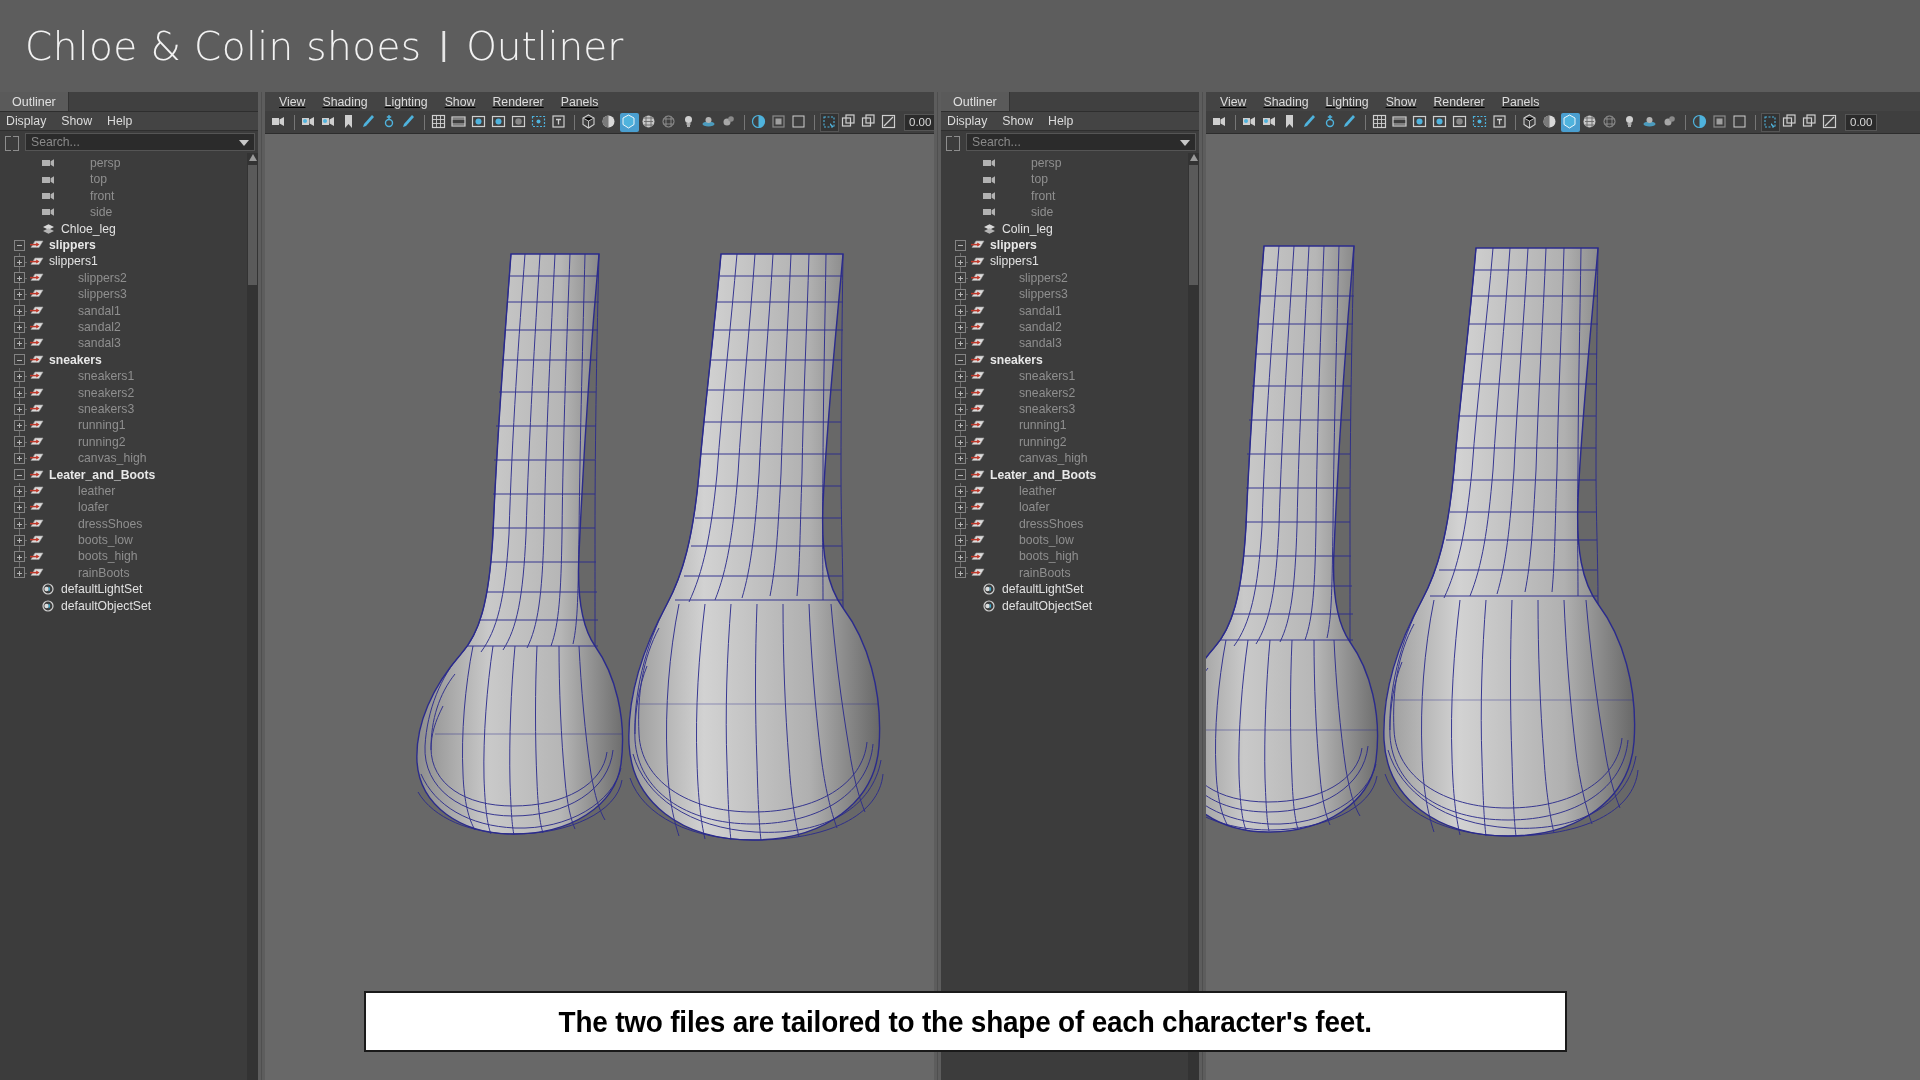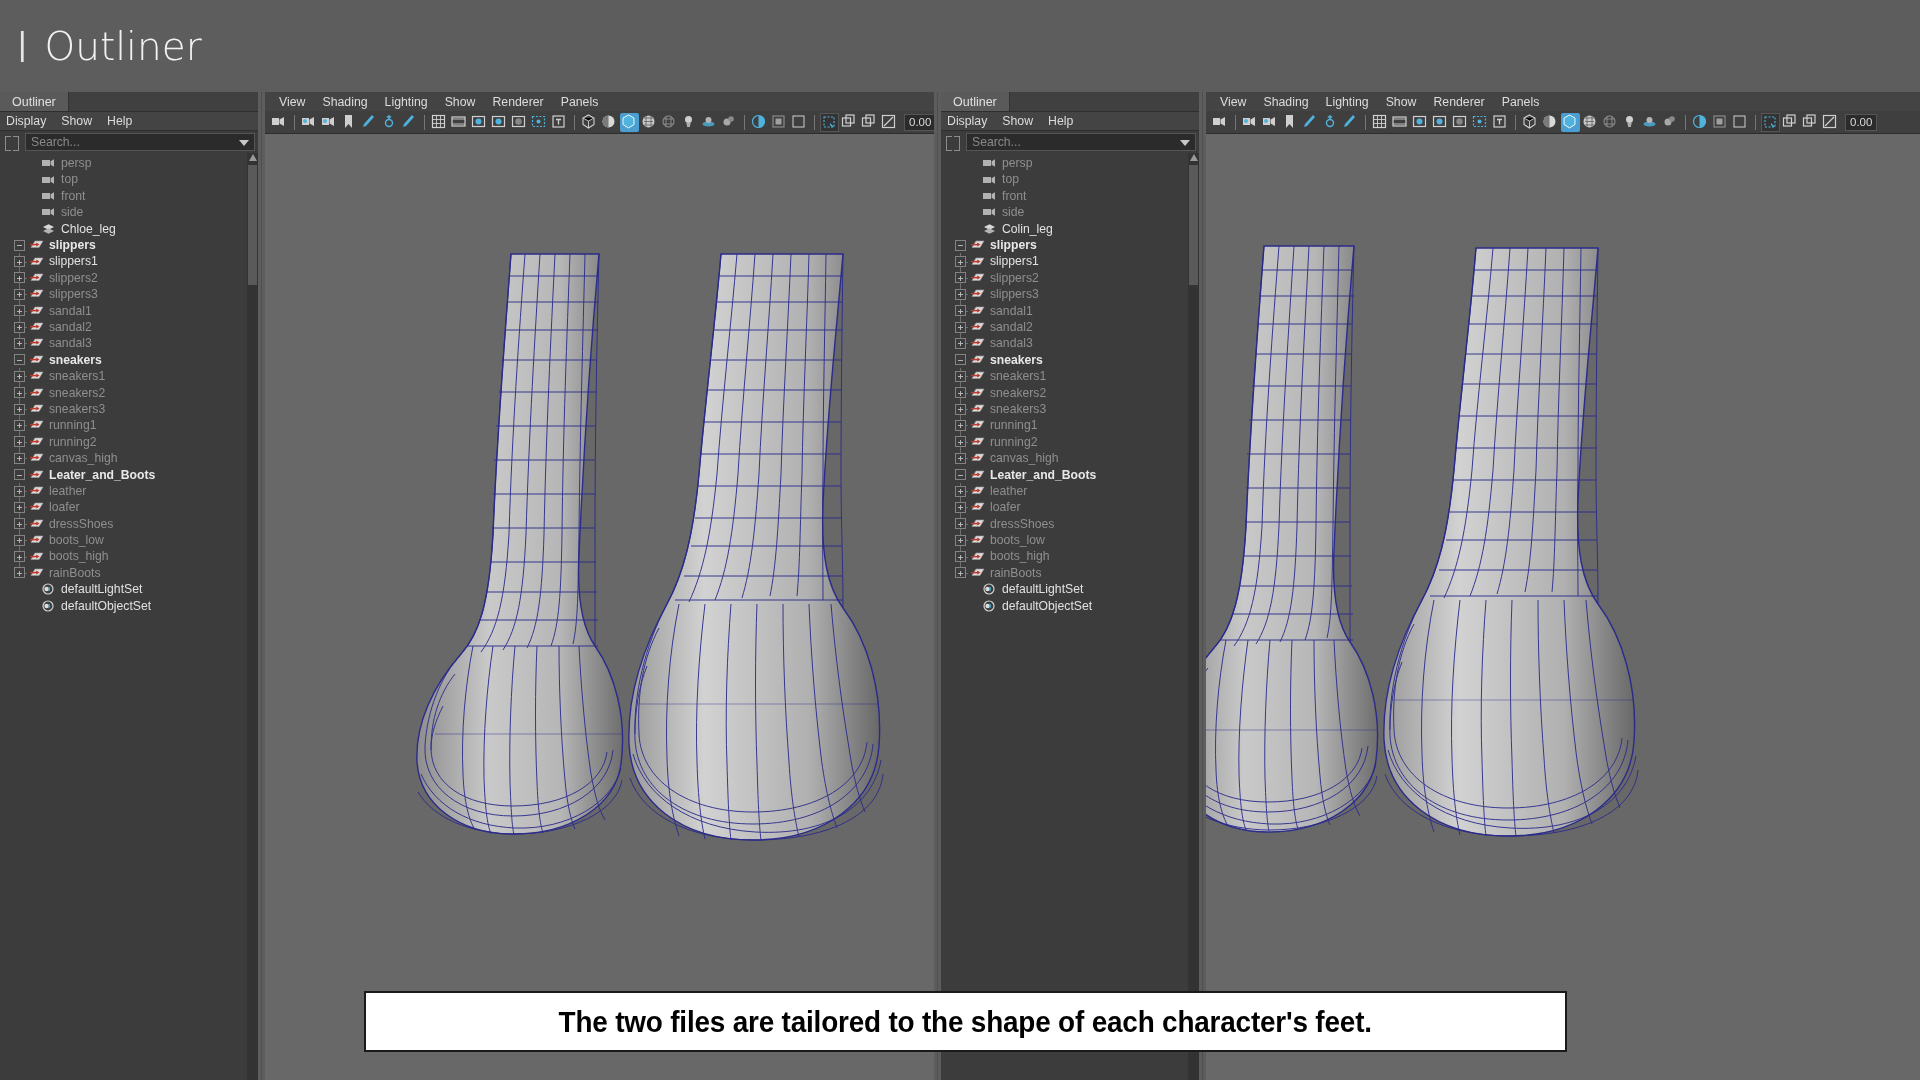--- a/index.html
+++ b/index.html
@@ -117,21 +117,21 @@
     width: 9px; height: 120px; background: #5a5a5a;
   }
 
   
   .row {
     height: 16.4px; display: flex; align-items: center;
     position: relative; white-space: nowrap;
     padding-right: 12px;
   }
   .row .lbl { font-size: 12.2px; line-height: 1; }
-  .row.dim  .lbl { color: #8f8f8f; }
+  .row.dim  .lbl { color: #8f8f8f; margin-left: 29px; }
   .row.lit  .lbl { color: #e2e2e2; }
   .row.bold .lbl { color: #e8e8e8; font-weight: bold; }
 
   .indent { display: inline-block; flex: 0 0 auto; }
   .ind-0 { width: 14px; }
   .ind-1 { width: 14px; }
   .ind-2 { width: 26px; }
 
   
   .exp {
@@ -171,21 +171,21 @@
   .viewport {
     position: absolute; top: 0;
     background: #666666; overflow: hidden;
   }
   .viewport.vp-left  { left: 265px; width: 676px; height: 988px; }
   .viewport.vp-right { left: 1206px; width: 714px; height: 988px; }
 
   .vp-menubar {
     height: 19px; background: #444444;
     display: flex; align-items: center;
-    padding-left: 14px; gap: 17px;
+    padding-left: 14px; gap: 17px; text-decoration: underline;
   }
   .vp-menu { color: #dcdcdc; font-size: 12.3px; }
 
   .vp-toolbar {
     height: 23px; background: #3f3f3f;
     display: flex; align-items: center;
     padding-left: 5px; gap: 1px;
     border-bottom: 1px solid #2d2d2d;
   }
   .tb { width: 19px; height: 19px; flex: 0 0 auto; position: relative; }
@@ -226,20 +226,21 @@
     color: #000; font-size: 30px; font-weight: bold;
     font-family: "Liberation Sans", sans-serif;
     letter-spacing: -0.2px;
     transform: scaleX(0.93);
   }
 </style>
 </head>
 <body>
 
 <div class="title-bar">
+  <span class="title-main">Chloe &amp; Colin shoes</span>
   <span class="title-sep">|</span>
   <span class="title-sub">Outliner</span>
 </div>
 
 <div class="workspace">
 
   <div class="outliner left">
     <div class="ol-tabstrip">
       <div class="ol-tab">Outliner</div>
       <div class="ol-tabrest"></div>

